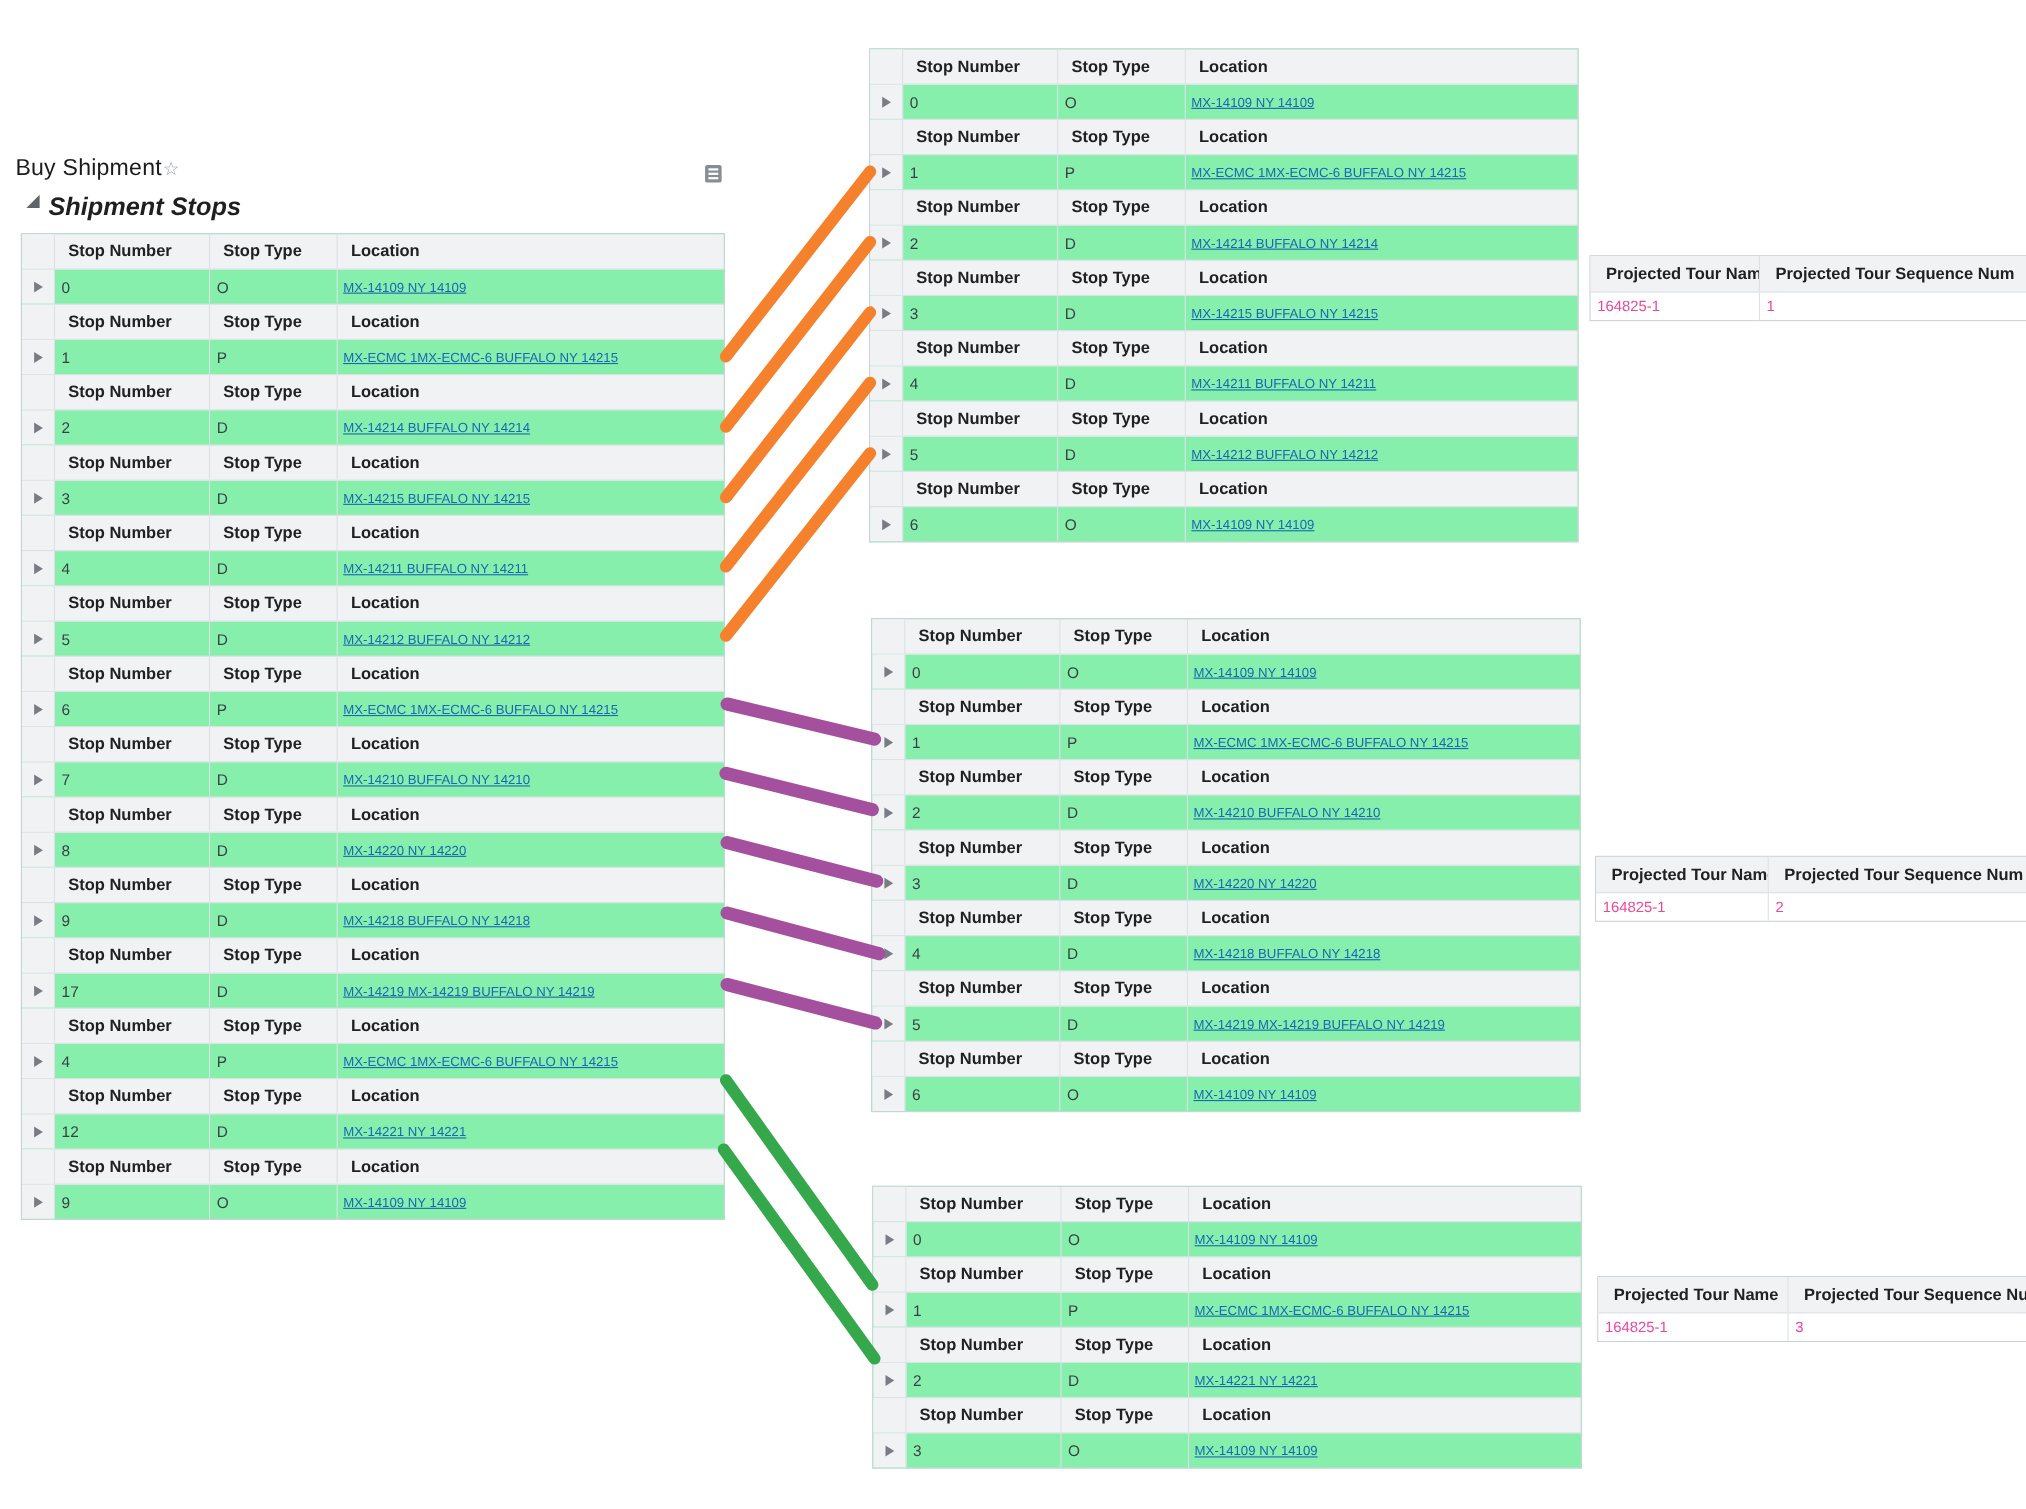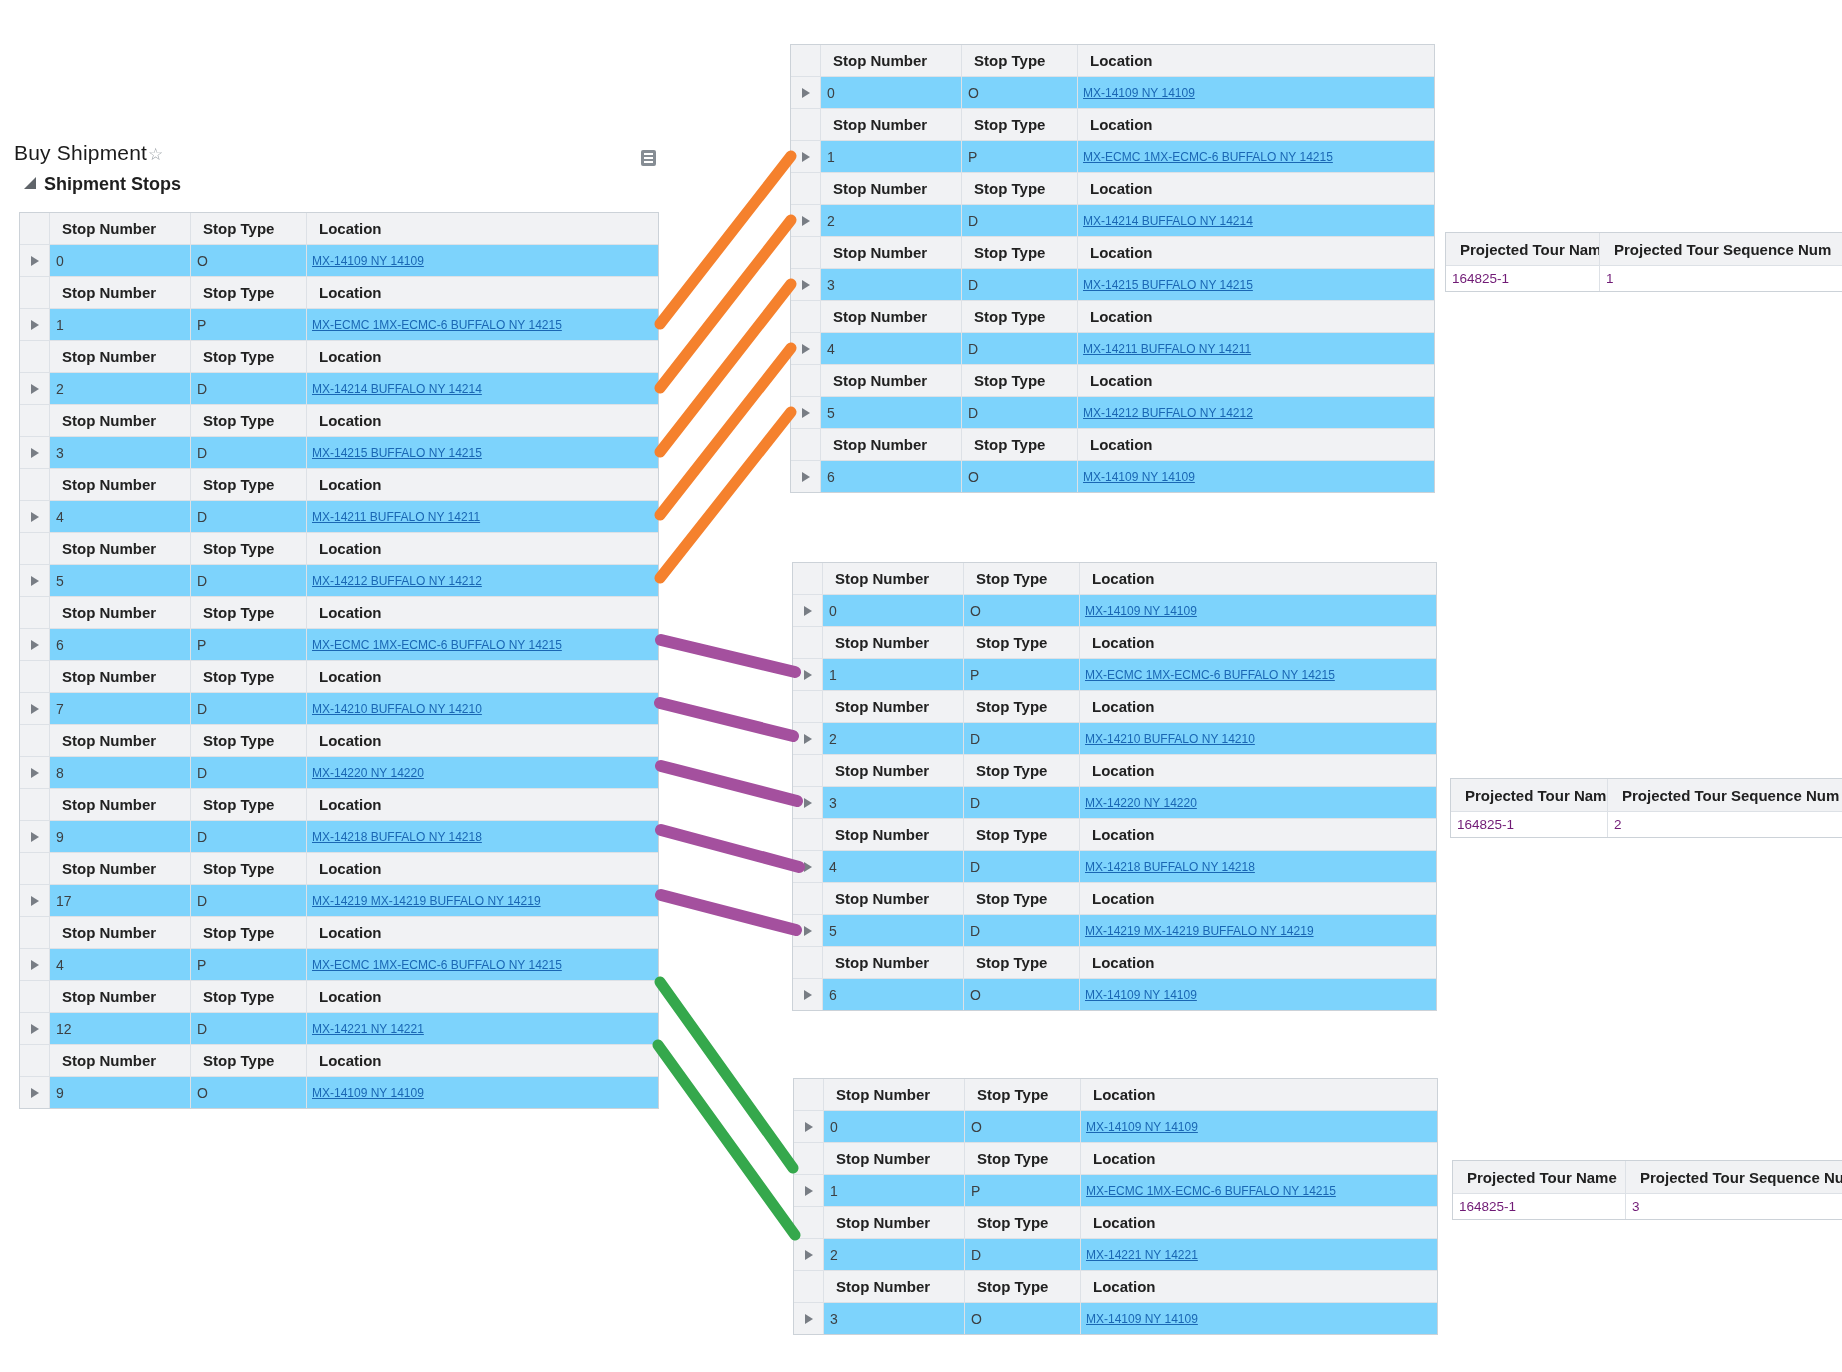--- a/index.html
+++ b/index.html
@@ -19,25 +19,25 @@
     position:absolute;left:641px;top:150px;width:15px;height:16px;background:#868d94;
     border-radius:2px;display:flex;flex-direction:column;justify-content:center;gap:2px;
     align-items:center;cursor:pointer;
   }
   .actions-icon i{display:block;width:9px;height:2px;background:#fff;}
   .disclosure-tri{
     position:absolute;left:24px;top:177px;width:0;height:0;
     border-left:12px solid transparent;border-bottom:12px solid #5f6469;cursor:pointer;
   }
   .section-label{
-    position:absolute;left:44px;top:174px;font-size:18px;font-weight:bold;color:#1f1f1f;
+    position:absolute;left:44px;top:174px;font-size:23px;font-weight:bold;color:#1f1f1f;font-style:italic;
   }
   
   .stops-table{
-    position:absolute;border:1px solid #ccd2d8;box-sizing:border-box;background:#7dd3fc;
+    position:absolute;border:1px solid #ccd2d8;box-sizing:border-box;background:#86efac;
   }
   #left-stops{left:19px;top:212px;width:640px;}
   #t1-stops{left:790px;top:44px;width:645px;}
   #t2-stops{left:792px;top:562px;width:645px;}
   #t3-stops{left:793px;top:1078px;width:645px;}
   .row{display:flex;height:31px;border-bottom:1px solid #dde1e6;}
   .stops-table .row:last-child{border-bottom:none;}
   .hrow{background:#f1f2f4;}
   .cell{
     box-sizing:border-box;border-right:1px solid #dde1e6;display:flex;align-items:center;
@@ -65,21 +65,21 @@
   #t2-info{left:1450px;top:778px;width:398px;}
   #t3-info{left:1452px;top:1160px;width:394px;}
   .tour-hrow{display:flex;height:32px;background:#f1f2f4;border-bottom:1px solid #dde1e6;}
   .tour-drow{display:flex;height:25px;}
   .tour-cell{
     box-sizing:border-box;border-right:1px solid #dde1e6;display:flex;align-items:center;
     overflow:hidden;white-space:nowrap;
   }
   .tour-cell:last-child{border-right:none;}
   .tour-hrow .tour-cell{font-size:15px;font-weight:bold;color:#212121;padding-left:14px;}
-  .tour-drow .tour-cell{font-size:13.5px;color:#701a75;padding-left:6px;text-align:center;}
+  .tour-drow .tour-cell{font-size:13.5px;color:#ec4899;padding-left:6px;text-align:center;}
   
   #connector-svg{position:absolute;left:0;top:0;pointer-events:none;}
 </style>
 </head>
 <body>
 
 <div id="stage">
   <div class="page-title">Buy Shipment</div>
   <div class="title-star">☆</div>
   <div class="actions-icon">

